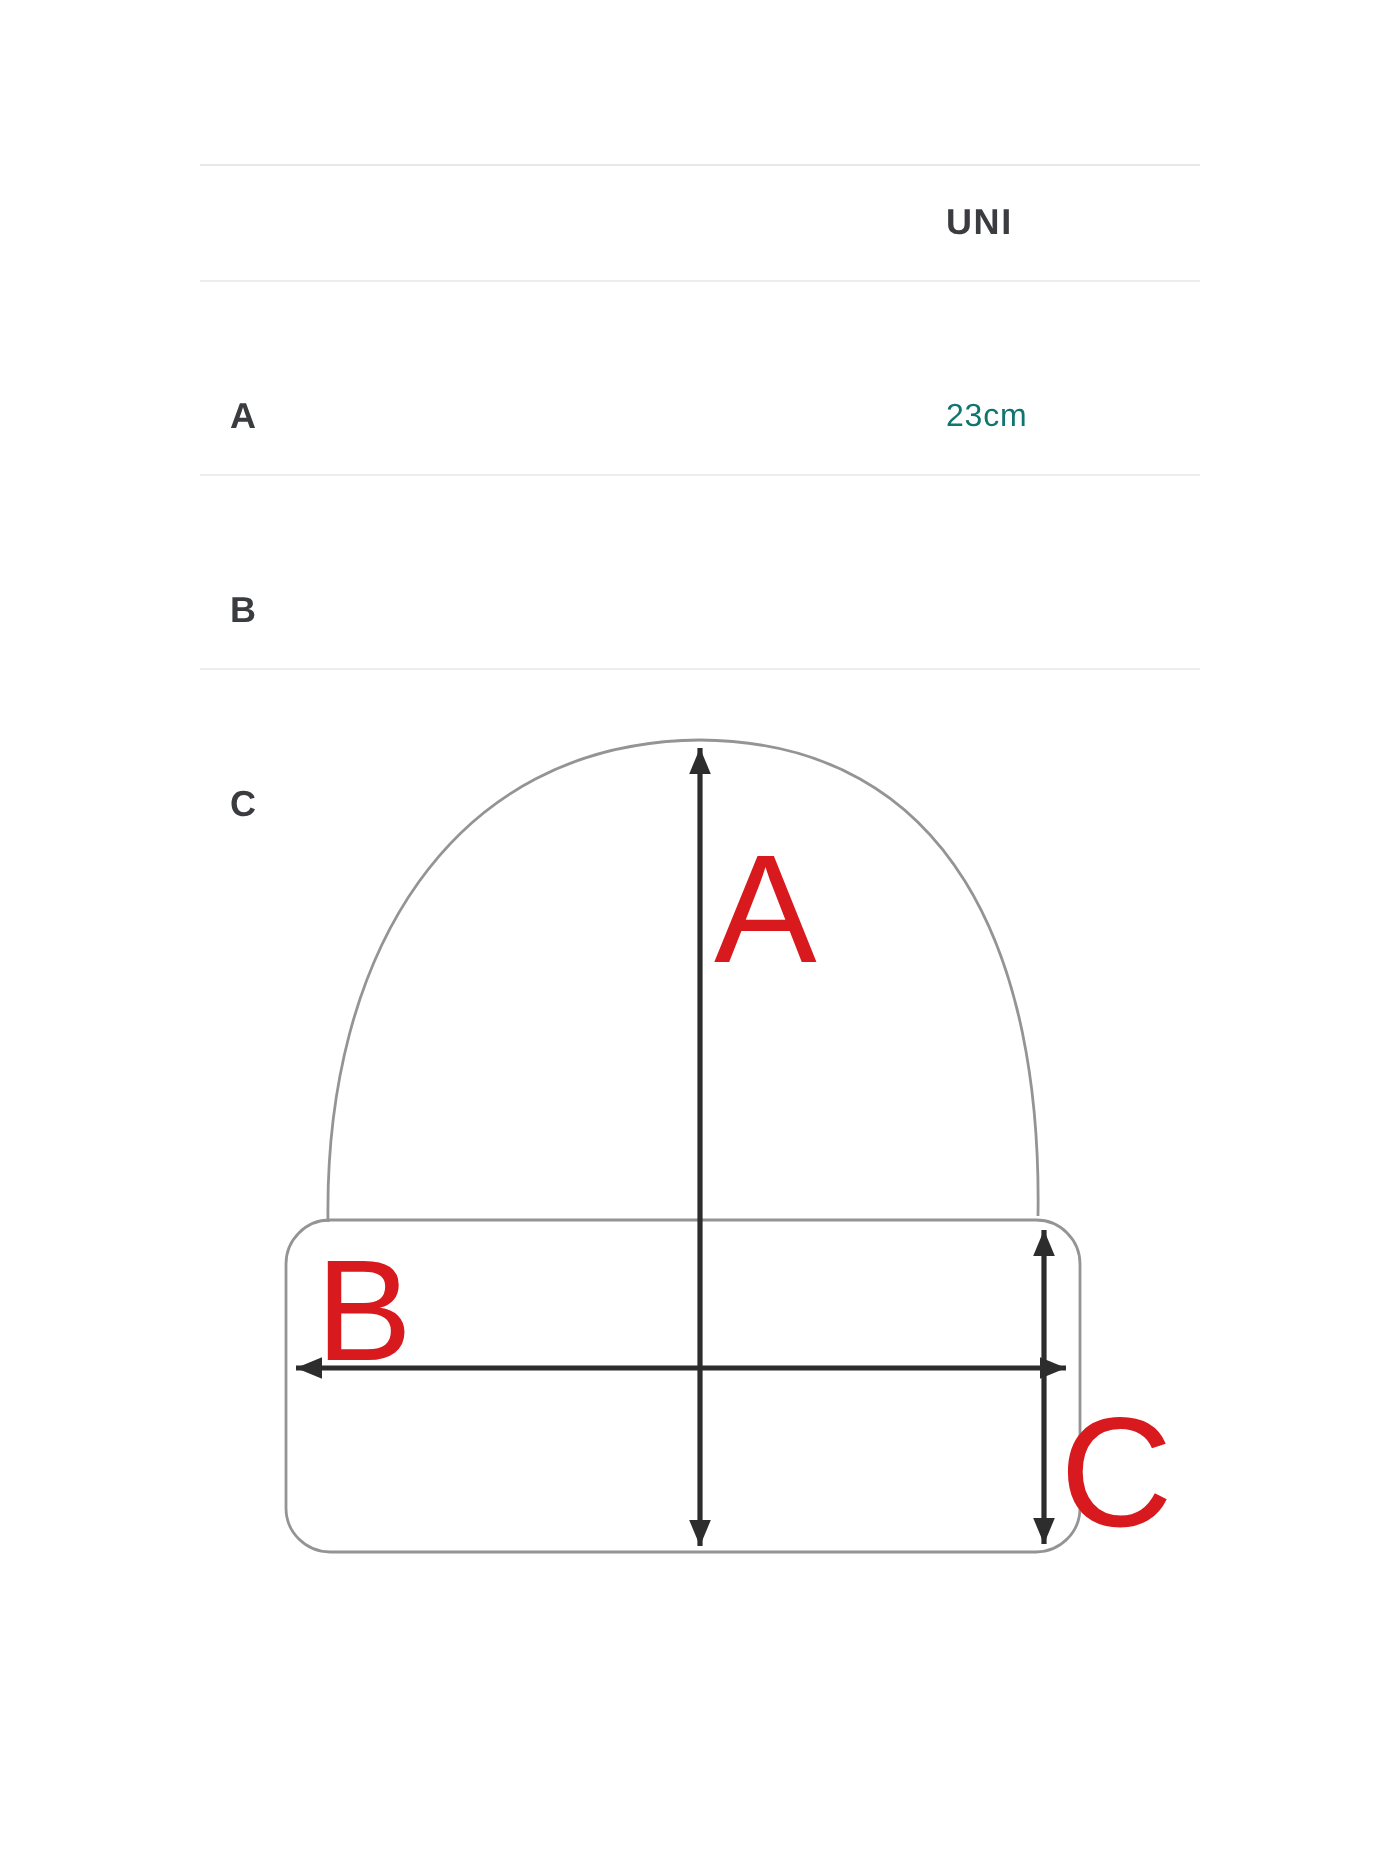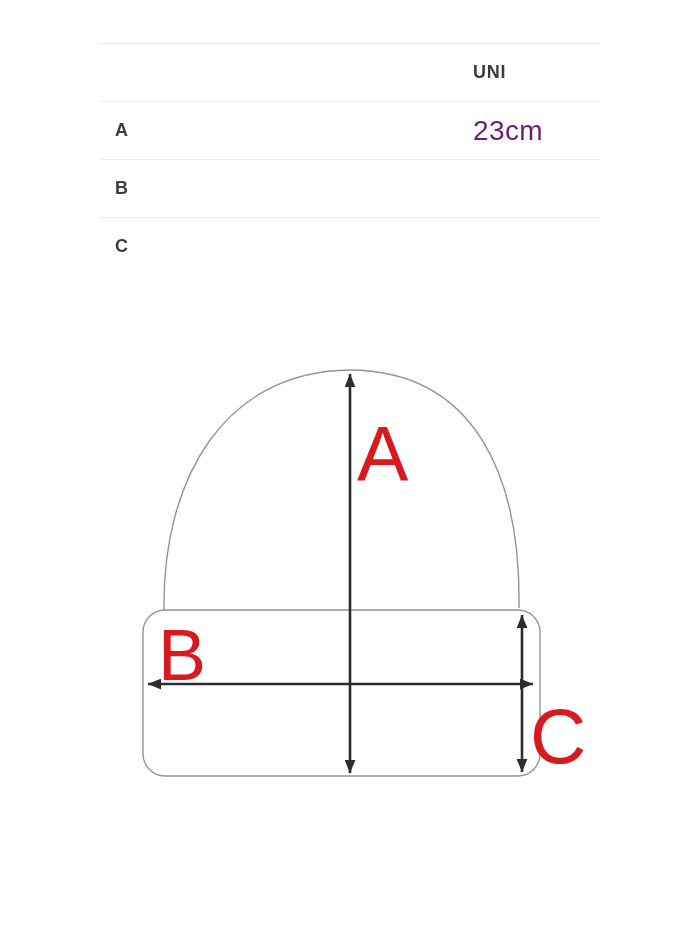--- a/index.html
+++ b/index.html
@@ -21,20 +21,21 @@
     position: absolute;
     left: 100px;
     top: 43px;
     width: 500px;
   }
   .trow {
     display: flex;
     align-items: center;
     height: 57px;
     border-bottom: 1px solid #ededed;
+    margin-top: 39px;
   }
   .trow.header {
     border-top: 1px solid #e7e7e7;
   }
   .trow.last {
     border-bottom: none;
   }
   .cell { box-sizing: border-box; }
   .c1 {
     width: 373px;
@@ -47,23 +48,23 @@
     letter-spacing: 0.8px;
     color: #3a3c40;
   }
   .lbl {
     font-weight: bold;
     font-size: 18px;
     letter-spacing: 0.5px;
     color: #3a3c40;
   }
   .val {
-    font-size: 28px;
+    font-size: 16px;
     letter-spacing: 0.4px;
-    color: #701a75;
+    color: #0f766e;
   }
 
   
   .diagram {
     position: absolute;
     left: 0;
     top: 350px;
   }
   .dim-letter {
     font-family: "Liberation Sans", sans-serif;

